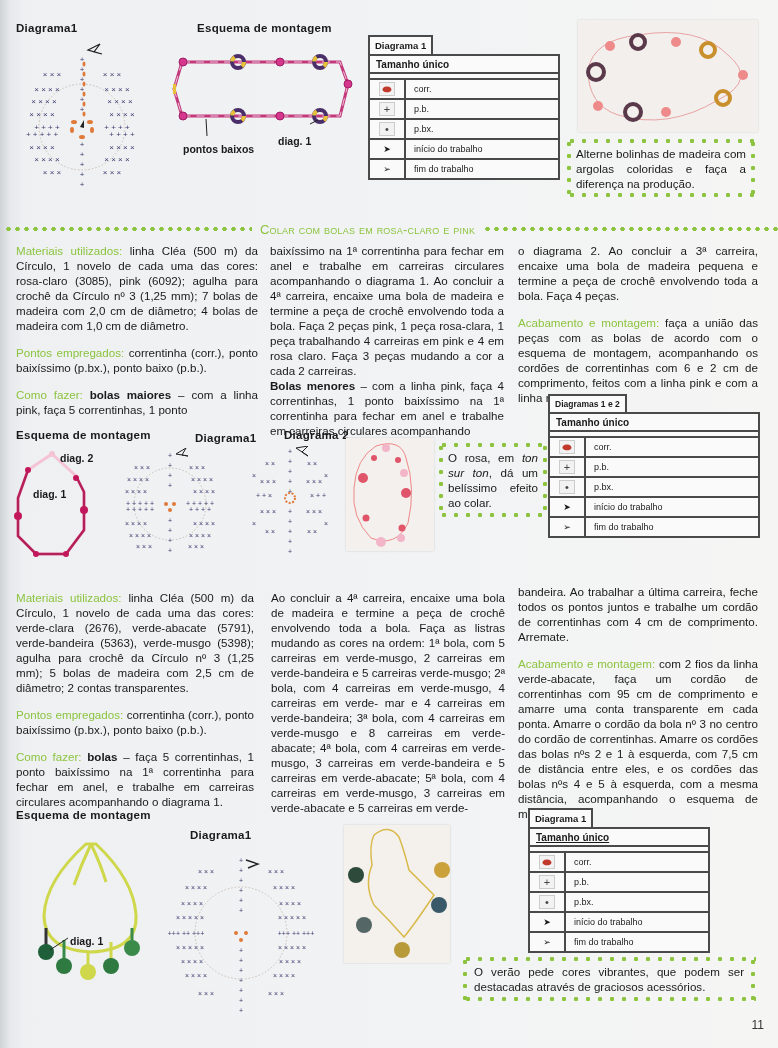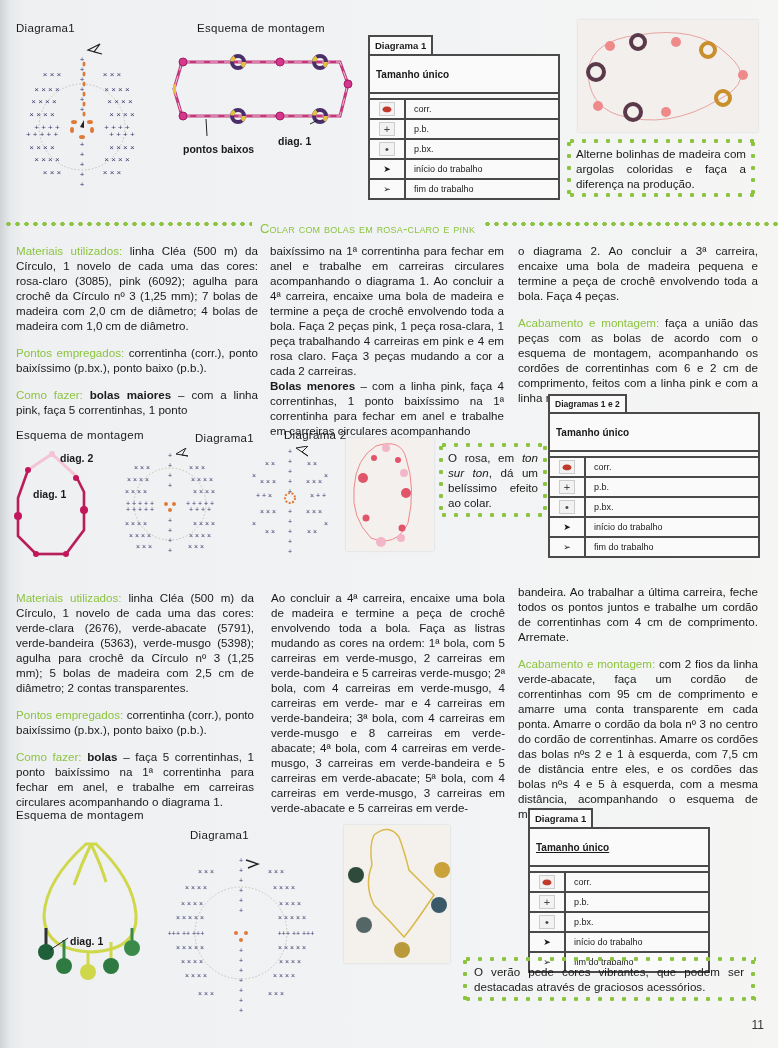--- a/index.html
+++ b/index.html
@@ -1,31 +1,31 @@
 <!DOCTYPE html>
 <html><head>
 <meta charset="utf-8">
 <style>
 *{box-sizing:border-box;margin:0;padding:0}
 html,body{width:778px;height:1048px;overflow:hidden}
 body{background:#eef0f2;font-family:"Liberation Sans",sans-serif;color:#1a1a1a;position:relative}
 .page{position:absolute;inset:0;background:linear-gradient(90deg,#cfd3d6 0,#e6e9eb 10px,#eef0f2 24px,#f2f3f4 60%,#f5f5f4 100%)}
 .abs{position:absolute}
-.hd{font-weight:normal;font-size:11.5px;letter-spacing:.3px}
+.hd{font-weight:bold;font-size:11.5px;letter-spacing:.3px}
 .lbl{font-weight:bold;font-size:10.5px}
 .txt{font-size:11.6px;line-height:15px;text-align:justify}
 .grn{color:#8cc43f}
-.sec{position:absolute;left:0;width:778px;height:16px;display:flex;}
+.sec{position:absolute;left:0;width:778px;height:16px;display:flex;align-items:center}
 .dots{flex:1;height:6px;background-image:radial-gradient(circle,#8cc43f 2px,transparent 2.4px);background-size:9px 6px;background-repeat:repeat-x}
 .sec-title{color:#8cc43f;font-size:13px;padding:0 8px;font-variant:small-caps;letter-spacing:.2px;white-space:nowrap}
 .legend{position:absolute;font-size:9px}
 .legend .tab{display:inline-block;border:2px solid #4a4a4a;border-bottom:none;background:#fafafa;font-weight:bold;padding:3px 5px;font-size:9.5px}
 .legend .box{border:2px solid #4a4a4a;background:#fafafa}
 .legend .row{display:flex;border-top:2px solid #4a4a4a;height:20px;align-items:center}
-.legend .row.title{border-top:none;font-weight:bold;font-size:10px;padding-left:6px;height:36px}
+.legend .row.title{border-top:none;font-weight:bold;font-size:10px;padding-left:6px;height:16px}
 .legend .row.sp{height:6px}
 .legend .sym{width:36px;height:100%;border-right:2px solid #4a4a4a;display:flex;align-items:center;justify-content:center}
 .legend .sym span{display:inline-flex;width:16px;height:14px;border:1px solid #ccc;background:#f2f2f2;align-items:center;justify-content:center;font-size:11px;color:#444}
 .legend .name{padding-left:8px;color:#222}
 .callout{position:absolute;border:0;padding:8px 10px;font-size:11.6px;line-height:15px;text-align:justify}
 .callout::before{content:"";position:absolute;inset:0;
  background:
   radial-gradient(circle,#8cc43f 2px,transparent 2.4px) top left/12px 6px repeat-x,
   radial-gradient(circle,#8cc43f 2px,transparent 2.4px) bottom left/12px 6px repeat-x,
   radial-gradient(circle,#8cc43f 2px,transparent 2.4px) top left/6px 12px repeat-y,

